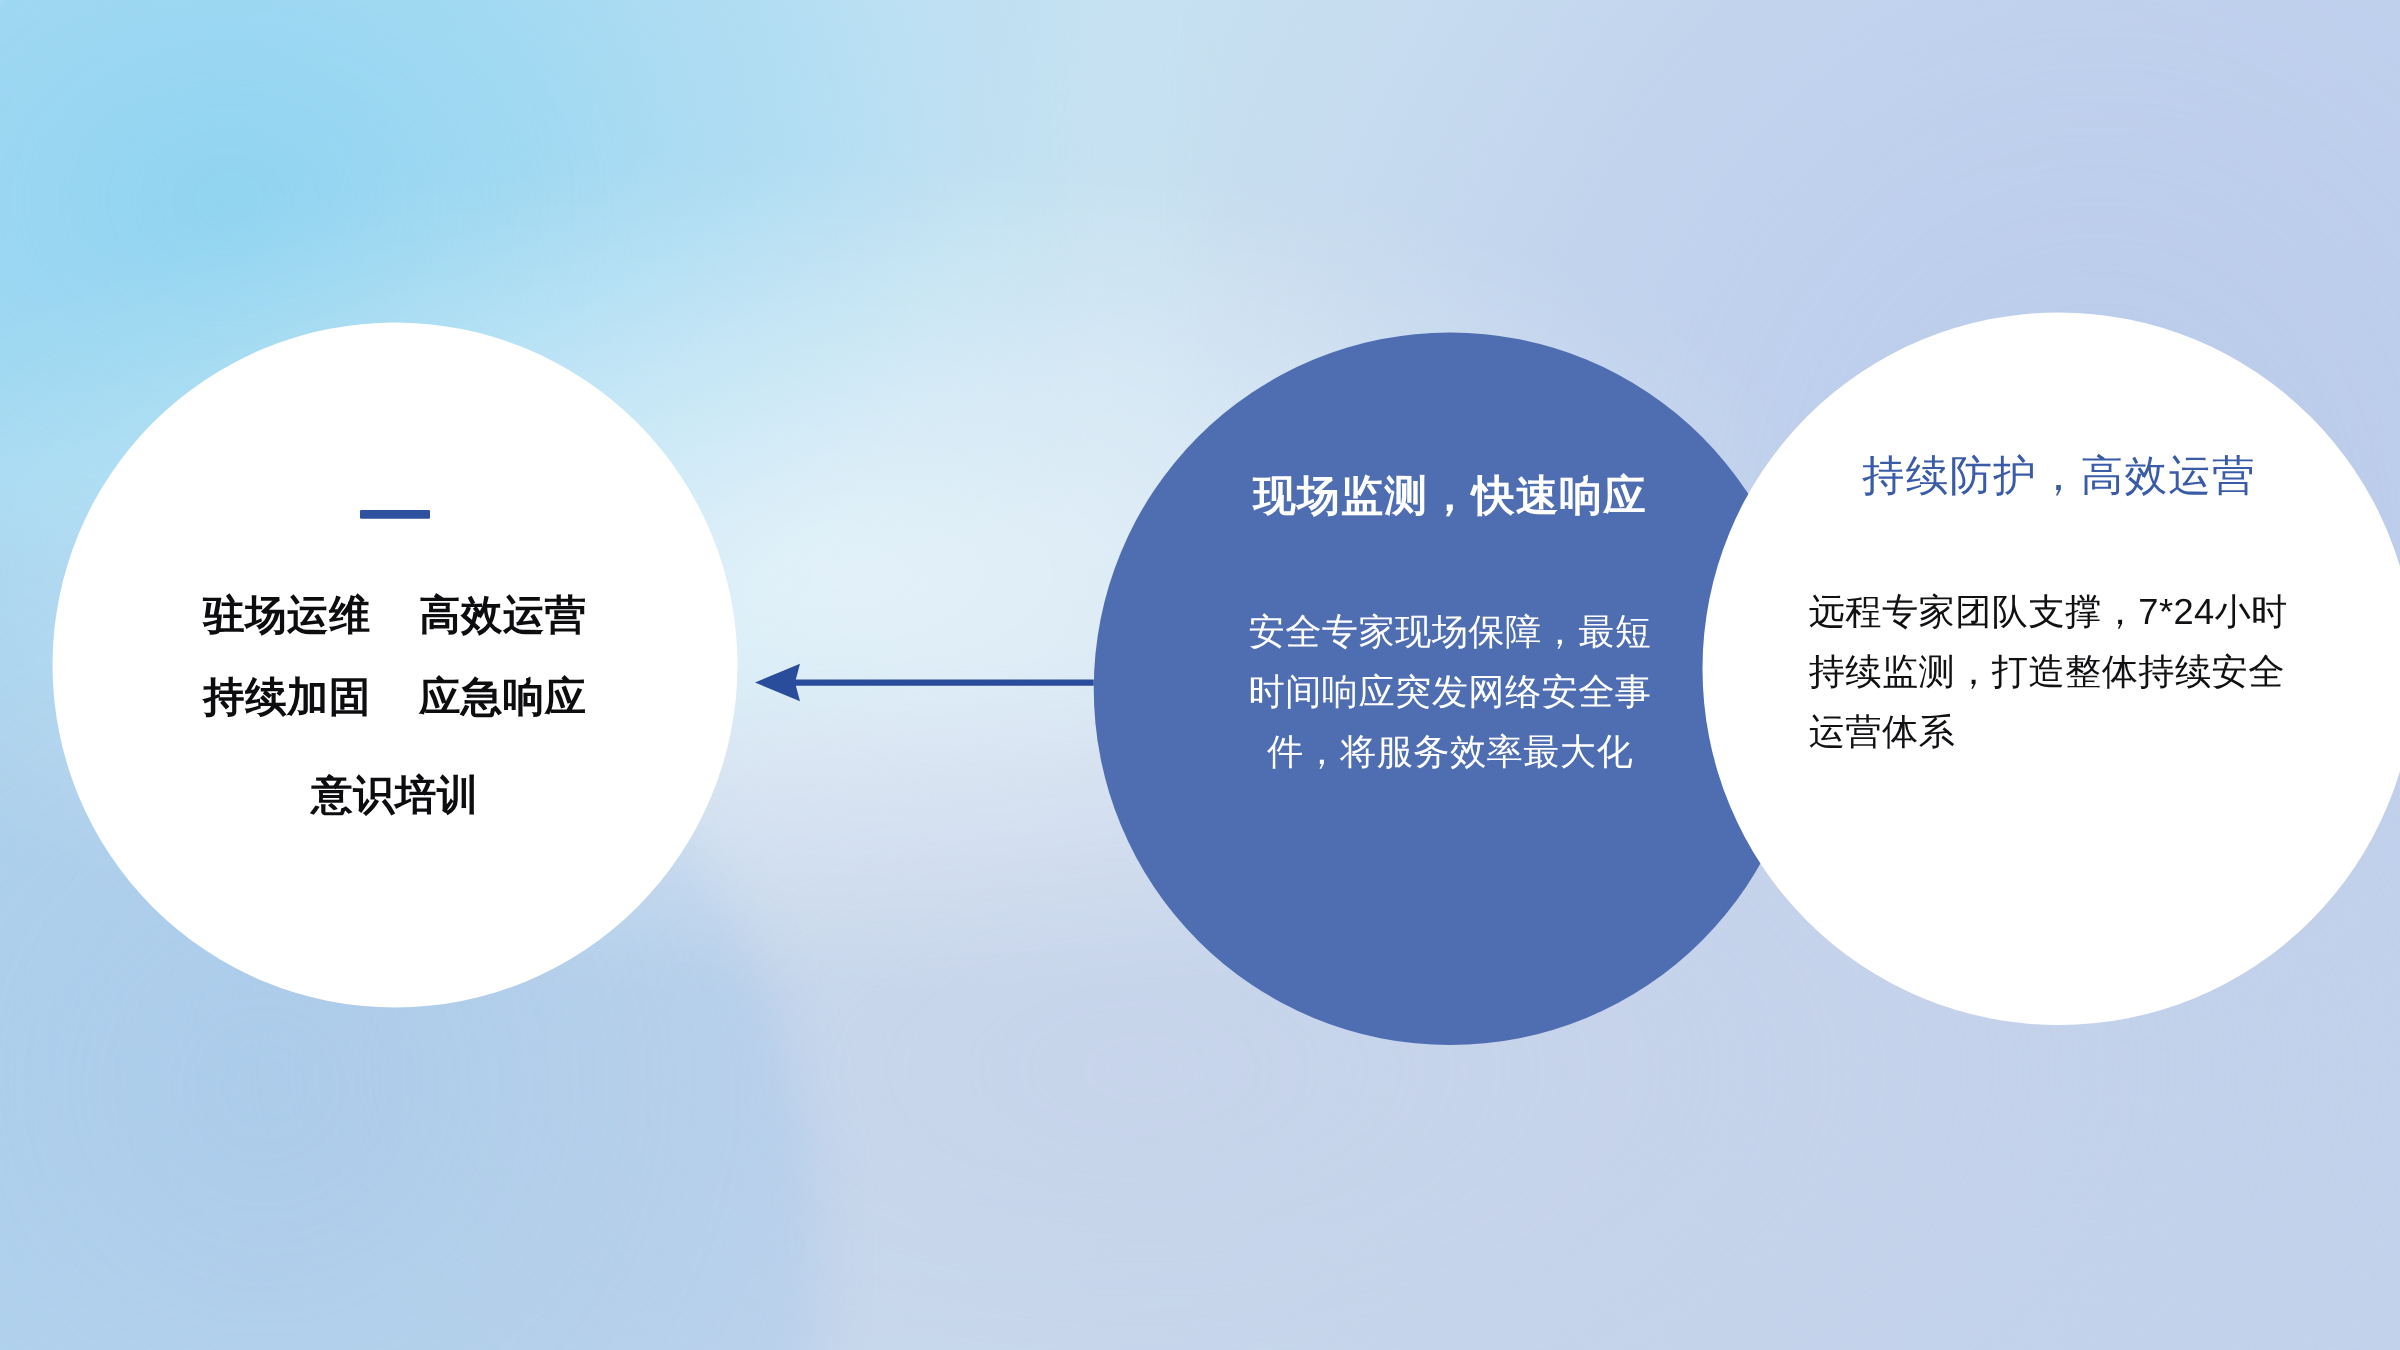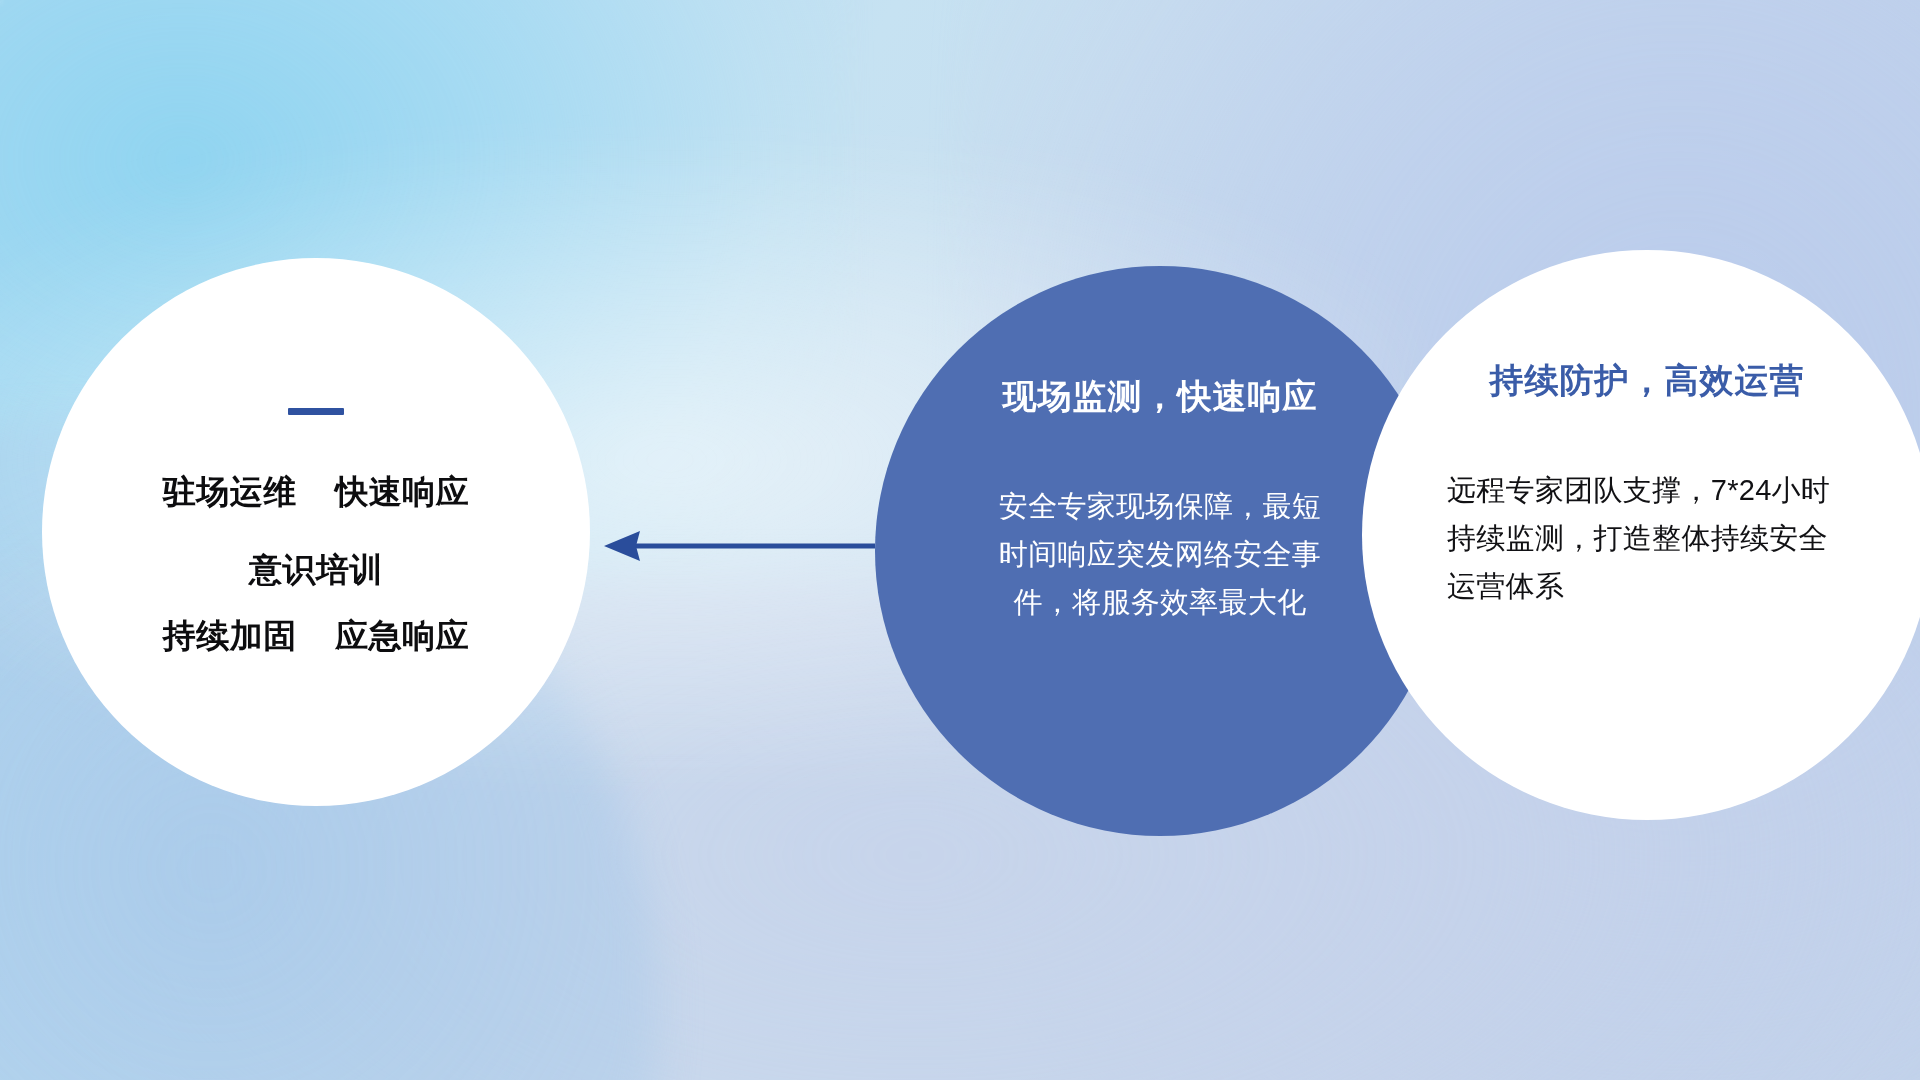--- a/index.html
+++ b/index.html
@@ -210,21 +210,21 @@
     top: 250px;
     width: 570px;
     height: 570px;
     background: #ffffff;
     z-index: 6;
     padding-top: 108px;
   }
 
   .right-title {
     font-size: 34px;
-    font-weight: bold;
+    font-weight: normal;
     color: #3a5ca8;
     letter-spacing: 1px;
     margin-bottom: 62px;
   }
 
   .right-body {
     font-size: 29px;
     color: #111114;
     line-height: 48px;
     width: 400px;
@@ -252,23 +252,23 @@
   <div class="bg-glow-cyan"></div>
   <div class="bg-right-wash"></div>
   <div class="bg-lower"></div>
   <div class="bg-arc"></div>
   <div class="bg-haze"></div>
   <div class="bg-streak"></div>
 
   <div class="circle circle-left">
     <div class="divider-dash"></div>
     <div class="left-lines">
-      <div class="left-line">驻场运维    快速响应</div>
+      <div class="left-line">驻场运维    高效运营</div>
+      <div class="left-line">持续加固    应急响应</div>
       <div class="left-line spaced">意识培训</div>
-      <div class="left-line">持续加固    应急响应</div>
     </div>
   </div>
 
   <div class="circle circle-center">
     <div class="center-title">现场监测，快速响应</div>
     <div class="center-body">安全专家现场保障，最短时间响应突发网络安全事件，将服务效率最大化</div>
   </div>
 
   <div class="circle circle-right">
     <div class="right-title">持续防护，高效运营</div>

